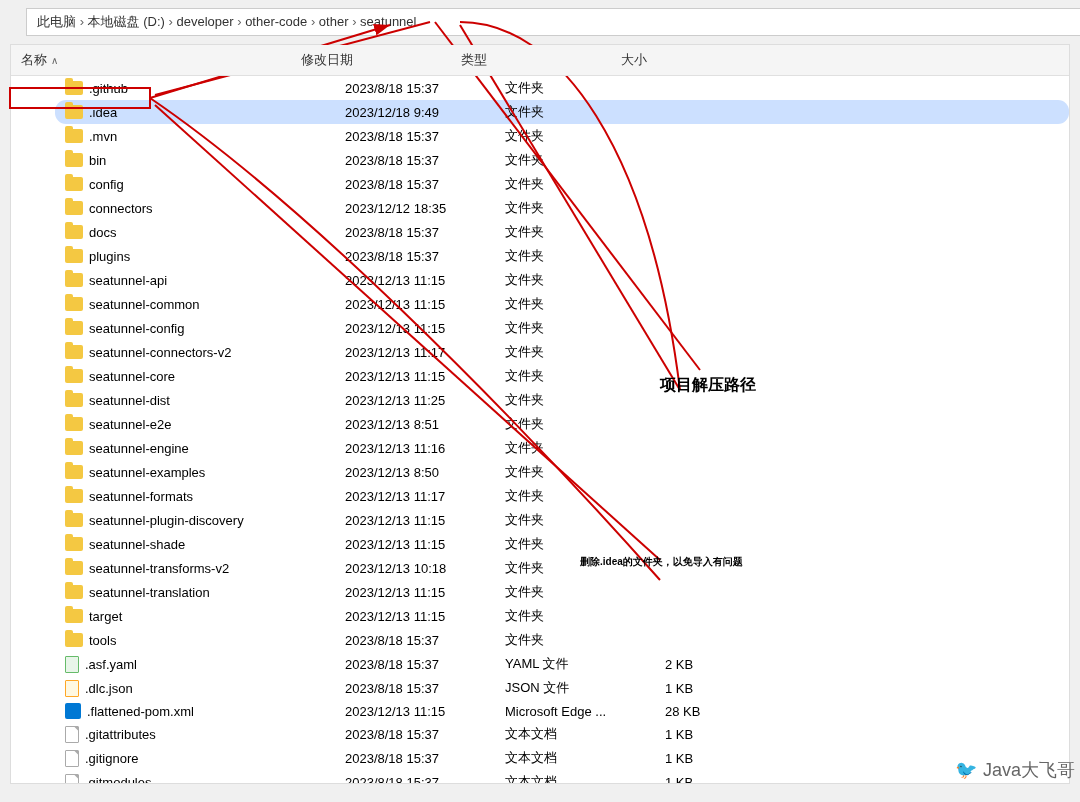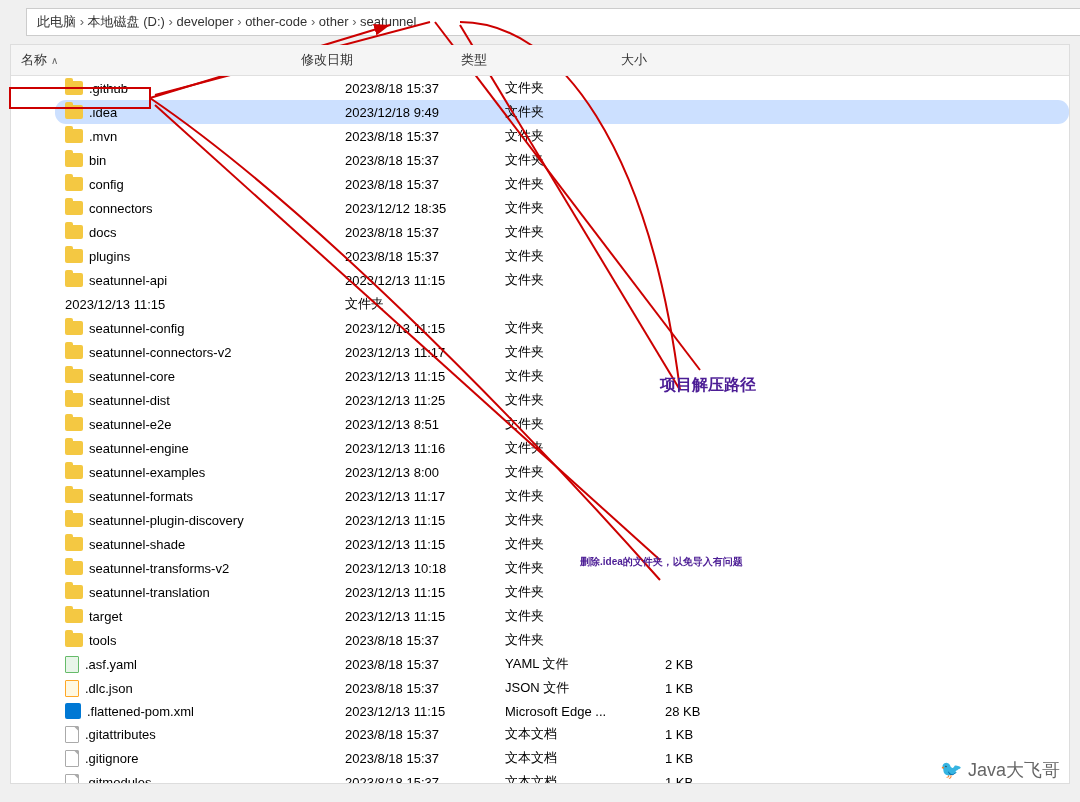--- a/index.html
+++ b/index.html
@@ -169,30 +169,30 @@
       position: absolute;
       top: 0;
       left: 0;
       width: 1080px;
       height: 802px;
       pointer-events: none;
     }
 
     .annotation-text {
       position: absolute;
-      color: #4c1d95;
+      color: #000000;
       font-size: 16px;
       font-weight: bold;
     }
 
     
     .watermark {
       position: absolute;
       bottom: 20px;
-      right: 20px;
+      right: 5px;
       font-size: 18px;
       color: #666;
       display: flex;
       align-items: center;
       gap: 6px;
     }
 
     .sort-arrow {
       font-size: 10px;
       color: #666;
@@ -305,20 +305,24 @@
       <div class="file-row">
       <div class="name-cell">
         <span class="icon-folder"></span>
         <span>seatunnel-api</span>
       </div>
       <div>2023/12/13 11:15</div>
       <div>文件夹</div>
       <div></div>
     </div>
       <div class="file-row">
+      <div class="name-cell">
+        <span class="icon-folder"></span>
+        <span>seatunnel-common</span>
+      </div>
       <div>2023/12/13 11:15</div>
       <div>文件夹</div>
       <div></div>
     </div>
       <div class="file-row">
       <div class="name-cell">
         <span class="icon-folder"></span>
         <span>seatunnel-config</span>
       </div>
       <div>2023/12/13 11:15</div>
@@ -368,21 +372,21 @@
       </div>
       <div>2023/12/13 11:16</div>
       <div>文件夹</div>
       <div></div>
     </div>
       <div class="file-row">
       <div class="name-cell">
         <span class="icon-folder"></span>
         <span>seatunnel-examples</span>
       </div>
-      <div>2023/12/13 8:00</div>
+      <div>2023/12/13 8:50</div>
       <div>文件夹</div>
       <div></div>
     </div>
       <div class="file-row">
       <div class="name-cell">
         <span class="icon-folder"></span>
         <span>seatunnel-formats</span>
       </div>
       <div>2023/12/13 11:17</div>
       <div>文件夹</div>

